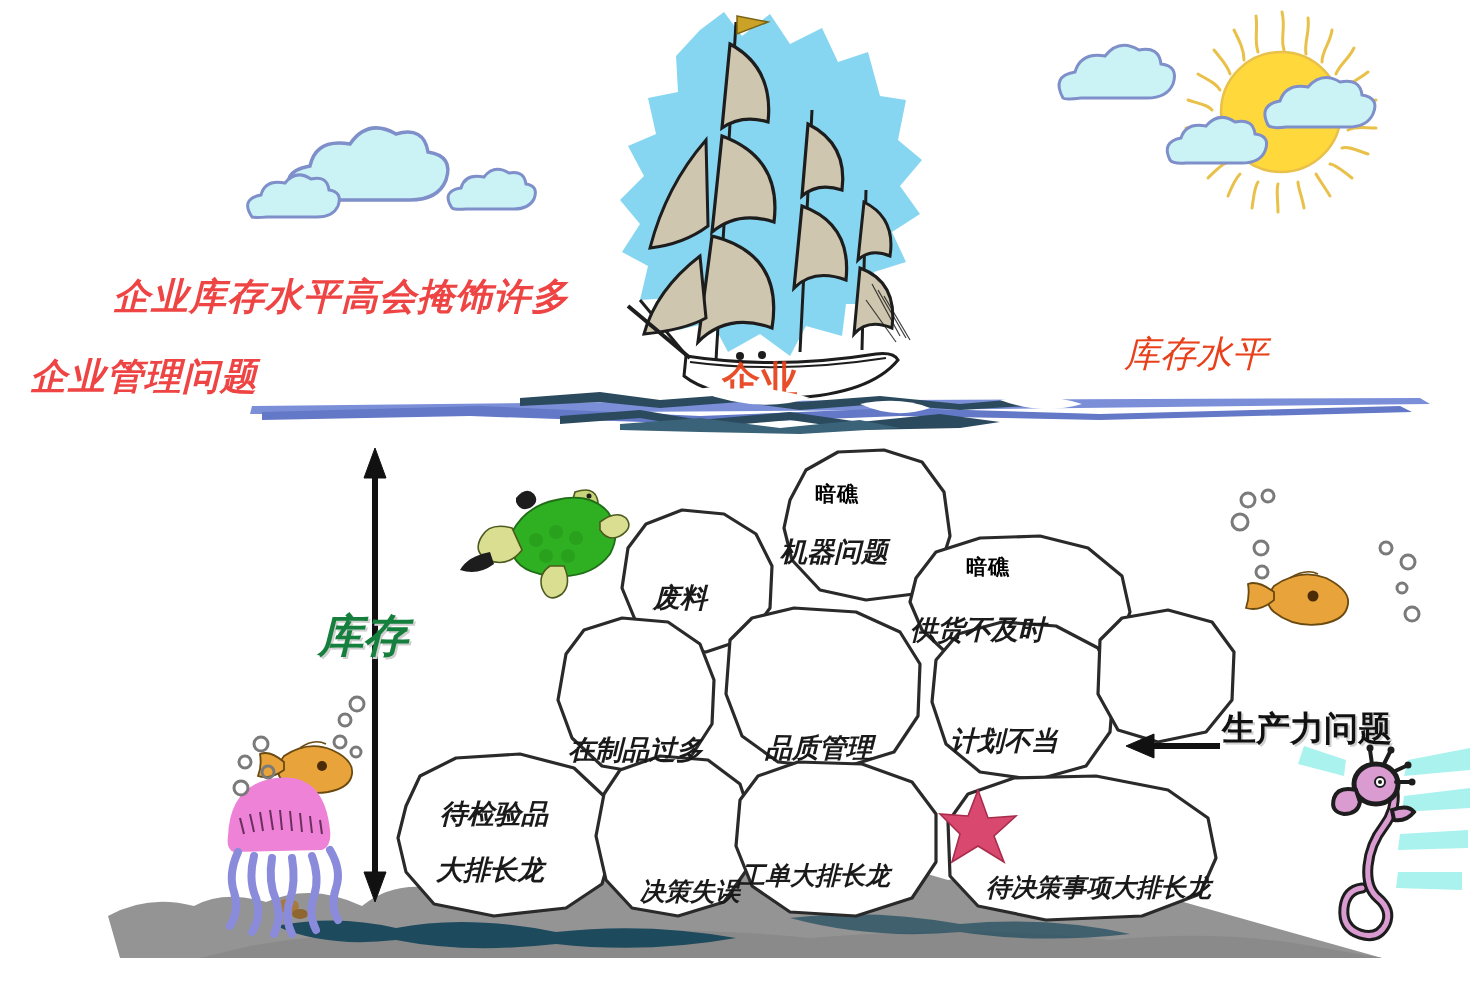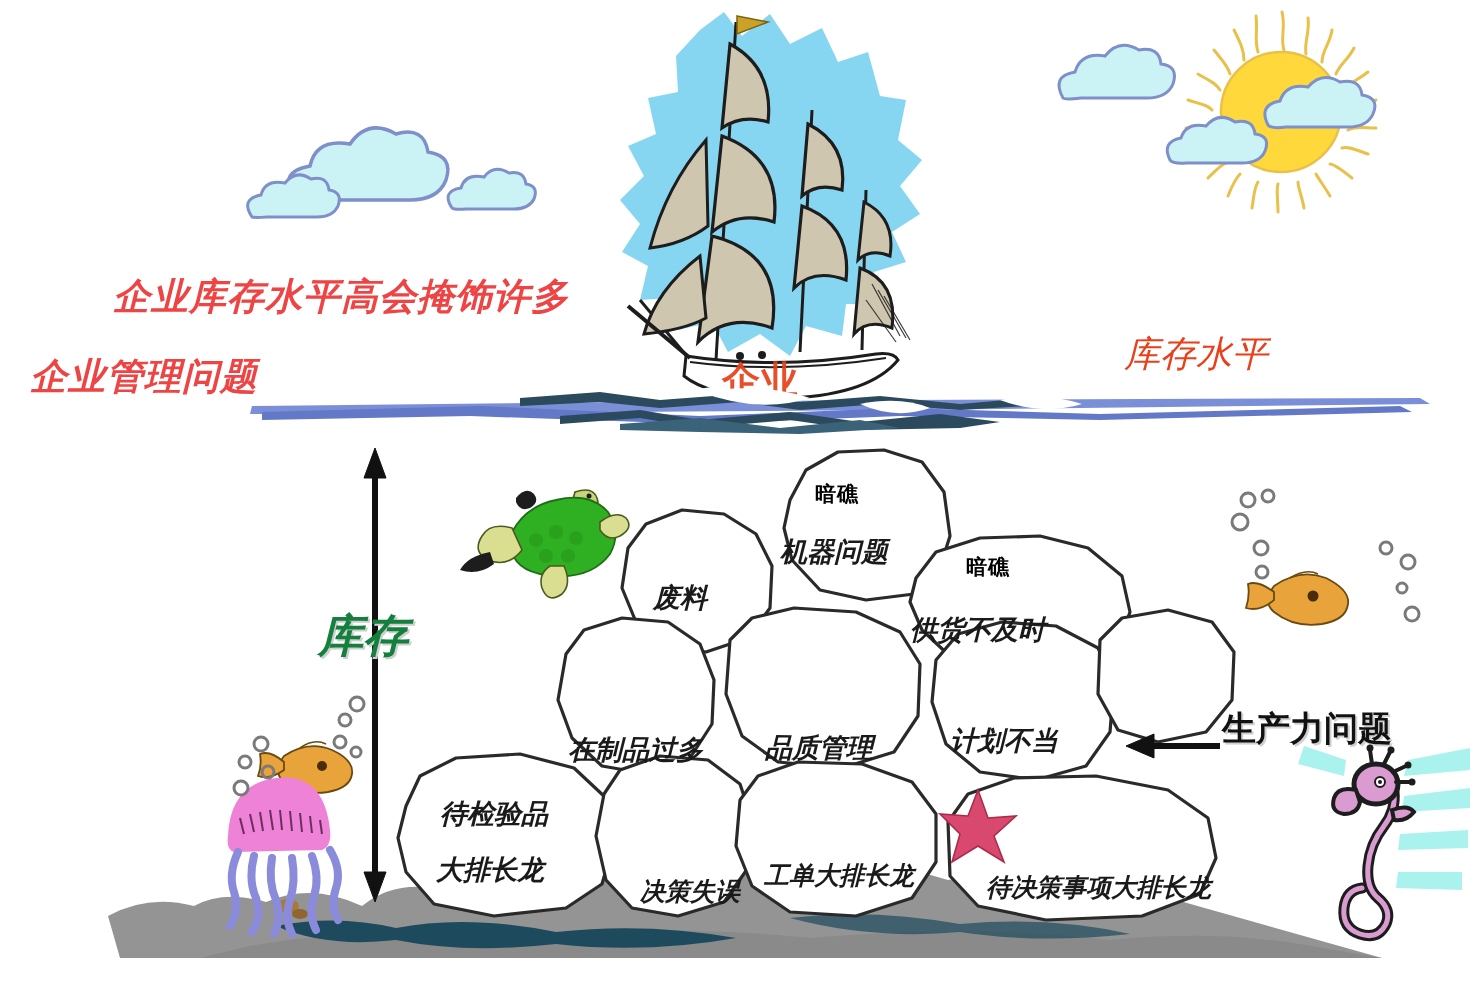--- a/index.html
+++ b/index.html
@@ -243,21 +243,21 @@
   <div class="abs rocktext" style="left:910px;top:602px;">供货不及时</div>
 
   <div class="abs rocktext" style="left:568px;top:722px;">在制品过多</div>
   <div class="abs rocktext" style="left:765px;top:720px;">品质管理</div>
   <div class="abs rocktext" style="left:950px;top:713px;">计划不当</div>
 
   <div class="abs rocktext" style="left:440px;top:786px;">待检验品</div>
   <div class="abs rocktext" style="left:436px;top:842px;">大排长龙</div>
 
   <div class="abs rocktext sm" style="left:640px;top:866px;">决策失误</div>
-  <div class="abs rocktext sm" style="left:764px;top:850px;">工单大排长龙</div>
+  <div class="abs rocktext sm" style="left:740px;top:850px;">工单大排长龙</div>
   <div class="abs rocktext sm" style="left:986px;top:862px;">待决策事项大排长龙</div>
 
   <svg class="layer" viewBox="0 0 1470 981">
     <g stroke="#111" fill="#111">
       <line x1="375" y1="462" x2="375" y2="888" stroke-width="6"></line>
       <path d="M375 448 L364 478 L386 478 Z"></path>
       <path d="M375 902 L364 872 L386 872 Z"></path>
     </g>
     <g stroke="#111" fill="#111">
       <line x1="1220" y1="746" x2="1145" y2="746" stroke-width="6"></line>

